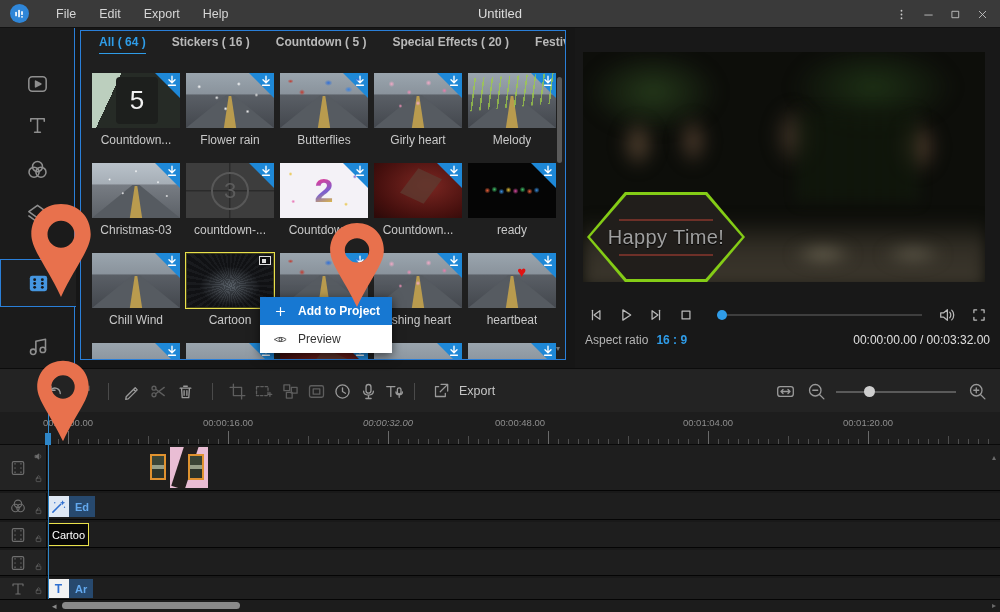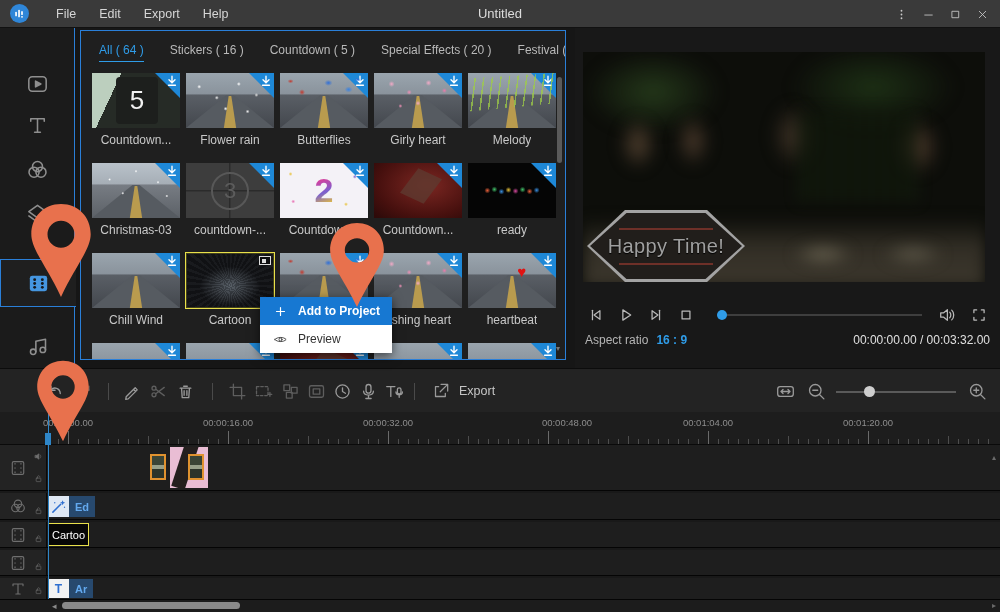--- a/index.html
+++ b/index.html
@@ -23,21 +23,21 @@
   
   #sidebar { position:absolute; left:0; top:28px; width:75px; height:340px; background:#1b1b1b;
     border-right:1px solid #2a7fd8; }
   .side-item { position:absolute; left:0; width:75px; height:42px; display:flex; align-items:center; justify-content:center; color:#8f8f8f; }
   .side-item svg { width:27px; height:27px; }
   .side-item.active { height:48px; background:#1f1f1f; border:1px solid #2a7fd8; border-right:none; width:76px; }
 
   
   #el-panel { position:absolute; left:80px; top:30px; width:486px; height:330px; background:#1f1f1f;
     border:1px solid #2a7fd8; overflow:hidden; }
-  #tabs { position:absolute; left:18px; top:12px; display:flex; gap:26px; }
+  #tabs { position:absolute; left:18px; top:4px; display:flex; gap:26px;font-weight:bold; }
   .tab { font-size:12px; color:#b9b9b9; padding-bottom:4px; white-space:nowrap; }
   .tab.active { color:#2f9ce8; border-bottom:1px solid #2f9ce8; }
   #grid { position:absolute; left:8px; top:42px; width:474px; display:grid; grid-template-columns:repeat(5,94px); grid-auto-rows:90px; }
   .grid-item { position:relative; display:flex; flex-direction:column; align-items:center; }
   .thumb { width:88px; height:55px; position:relative; overflow:hidden; background:#333; }
   .thumb .fx { position:absolute; inset:0; display:block; }
   .g-label { margin-top:5px; font-size:12px; color:#c8c8c8; max-width:92px; white-space:nowrap; overflow:hidden; }
   .dl { position:absolute; top:0; right:0; width:0; height:0; border-top:25px solid #1e88d7; border-left:25px solid transparent; }
   .dlic { position:absolute; top:2px; right:2px; width:12px; height:12px; color:#fff; }
   .grid-item.sel .thumb { outline:2px solid #e8e04a; outline-offset:-1px; }
@@ -111,22 +111,22 @@
   
   #ctx-menu { position:absolute; left:260px; top:297px; width:132px; z-index:40; box-shadow:0 3px 10px rgba(0,0,0,.6); }
   .ctx-item { height:28px; display:flex; align-items:center; font-size:12px; background:#fff; color:#333; }
   .ctx-item .cicon { width:15px; height:15px; margin:0 10px 0 13px; }
   .ctx-item.hl { background:#1778d2; color:#fff; font-weight:bold; }
 
   
   #preview { position:absolute; left:575px; top:28px; width:425px; height:340px; background:#181818; }
   #video { position:absolute; left:8px; top:24px; width:402px; height:230px; background:#0d0e0a; overflow:hidden; }
   .blob { position:absolute; filter:blur(7px); }
-  #hexagon { position:absolute; left:4px; bottom:0; width:158px; height:72px;
-    clip-path:polygon(24% 0%,76% 0%,100% 50%,76% 100%,24% 100%,0% 50%); background:#a3a3a3; }
+  #hexagon { position:absolute; left:4px; bottom:0; width:158px; height:90px;
+    clip-path:polygon(24% 0%,76% 0%,100% 50%,76% 100%,24% 100%,0% 50%); background:#84cc16; }
   #hex-inner { position:absolute; inset:3px; clip-path:polygon(24% 0%,76% 0%,100% 50%,76% 100%,24% 100%,0% 50%);
     background:#211e1b; display:flex; flex-direction:column; align-items:center; justify-content:center; gap:5px; }
   .hex-line { width:62%; height:2px; background:#6e3028; }
   #hex-text { font-size:20px; color:#9f9f9f; letter-spacing:.4px; text-shadow:0 1px 1px #000; }
   #transport { position:absolute; left:10px; top:275px; width:405px; height:24px; display:flex; align-items:center; color:#b9b9b9; }
   .tbtn { width:22px; height:22px; margin-right:8px; }
   #seek { position:relative; flex:1; height:2px; background:#3e3e3e; margin:0 14px 0 12px; }
   #seek .dot { position:absolute; left:0; top:-4px; width:10px; height:10px; border-radius:50%; background:#2f9ce8; }
   #pv-info { position:absolute; left:10px; top:305px; width:405px; display:flex; align-items:flex-start; font-size:12px; }
   #pv-info .ar-label { color:#b5b5b5; }
@@ -801,22 +801,22 @@
     <div class="tick" style="left: 918px; height: 5px;"></div>
     <div class="tick" style="left: 928px; height: 5px;"></div>
     <div class="tick" style="left: 938px; height: 5px;"></div>
     <div class="tick" style="left: 948px; height: 8px;"></div>
     <div class="tick" style="left: 958px; height: 5px;"></div>
     <div class="tick" style="left: 968px; height: 5px;"></div>
     <div class="tick" style="left: 978px; height: 5px;"></div>
     <div class="tick" style="left: 988px; height: 5px;"></div>
     <div class="rlabel" style="left: 68px;">00:00:00.00</div>
     <div class="rlabel" style="left: 228px;">00:00:16.00</div>
-    <div class="rlabel" style="left: 388px;">00:00:32.00</div>
-    <div class="rlabel" style="left: 567px; text-align: right;">00:00:48.00</div>
+    <div class="rlabel" style="left: 388px; font-style: italic;">00:00:32.00</div>
+    <div class="rlabel" style="left: 520px; text-align: right;">00:00:48.00</div>
     <div class="rlabel" style="left: 708px;">00:01:04.00</div>
     <div class="rlabel" style="left: 868px;">00:01:20.00</div>
   </div>
 <div id="tracks">
   <div class="trow" style="top:0;height:46px">
     <div class="thead">
       <span class="main">
           <svg viewBox="0 0 28 28" width="100%" height="100%" fill="none" stroke="currentColor" stroke-width="1.6" stroke-linecap="round" stroke-linejoin="round">
             <rect x="6" y="5" width="16" height="18" rx="2"></rect>
             <path d="M9.5 8.2 H10.2 M9.5 14 H10.2 M9.5 19.8 H10.2 M17.8 8.2 H18.5 M17.8 14 H18.5 M17.8 19.8 H18.5"></path>

